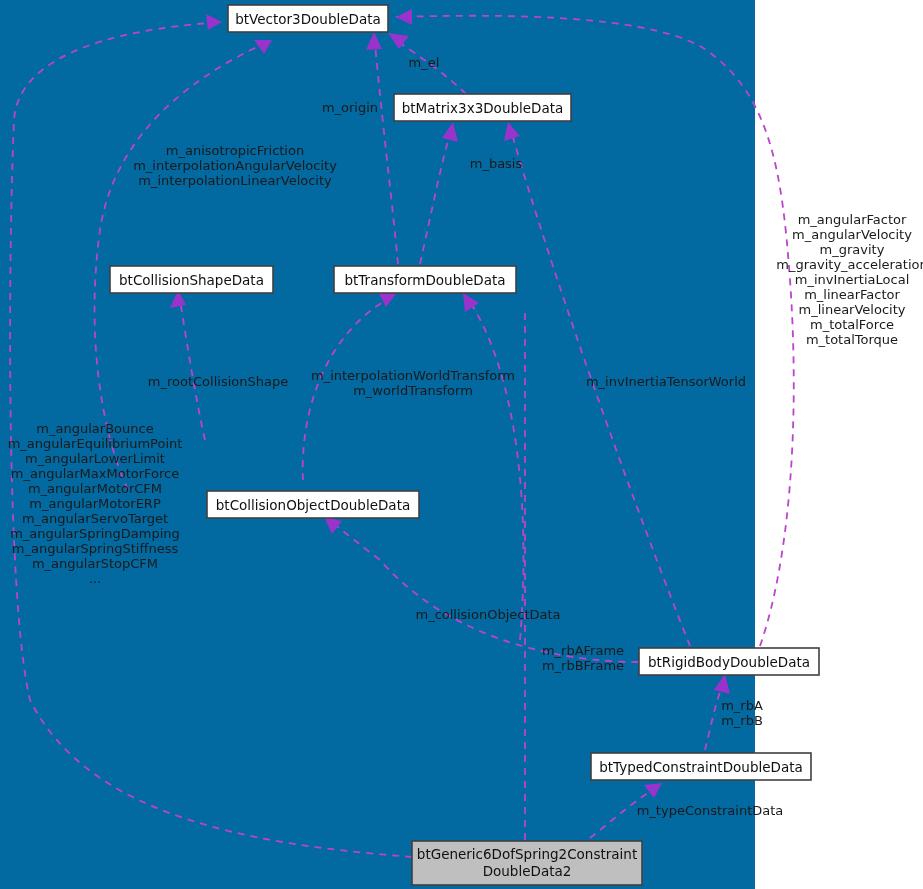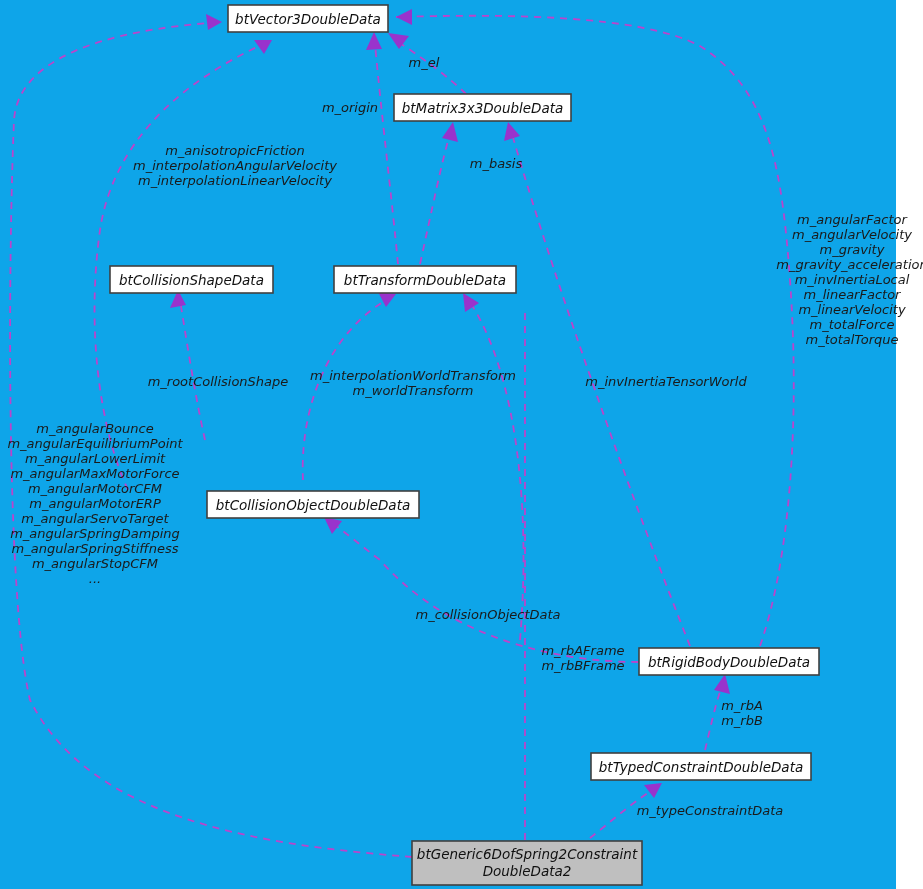--- a/index.html
+++ b/index.html
@@ -1,21 +1,21 @@
 <!DOCTYPE html>
 <html><head>
 <meta charset="utf-8">
 <style>
   html,body{margin:0;padding:0;background:#ffffff;}
   body{
     width:923px;height:889px;overflow:hidden;
     font-family:"DejaVu Sans","Liberation Sans",sans-serif;
     -webkit-font-smoothing:antialiased;
   }
-  #diagram{position:relative;width:896px;height:889px;background:#0ea5e9;font-style:italic;}
+  #diagram{position:relative;width:755px;height:889px;background:#0369a1;}
   svg{display:block;position:absolute;top:0;left:0;}
 
   .node-box{
     fill:#ffffff;
     stroke:#404040;
     stroke-width:1.6;
   }
   .node-box-highlight{
     fill:#bfbfbf;
     stroke:#404040;

